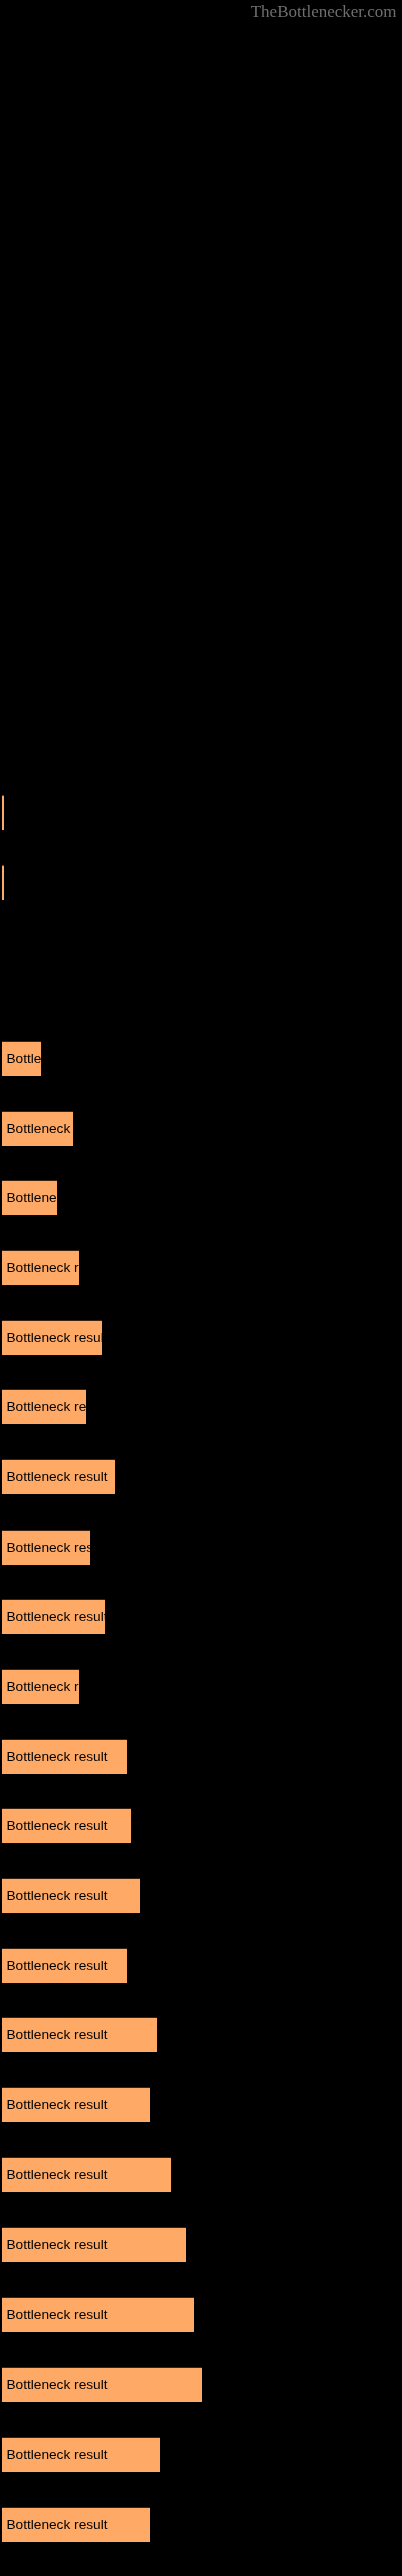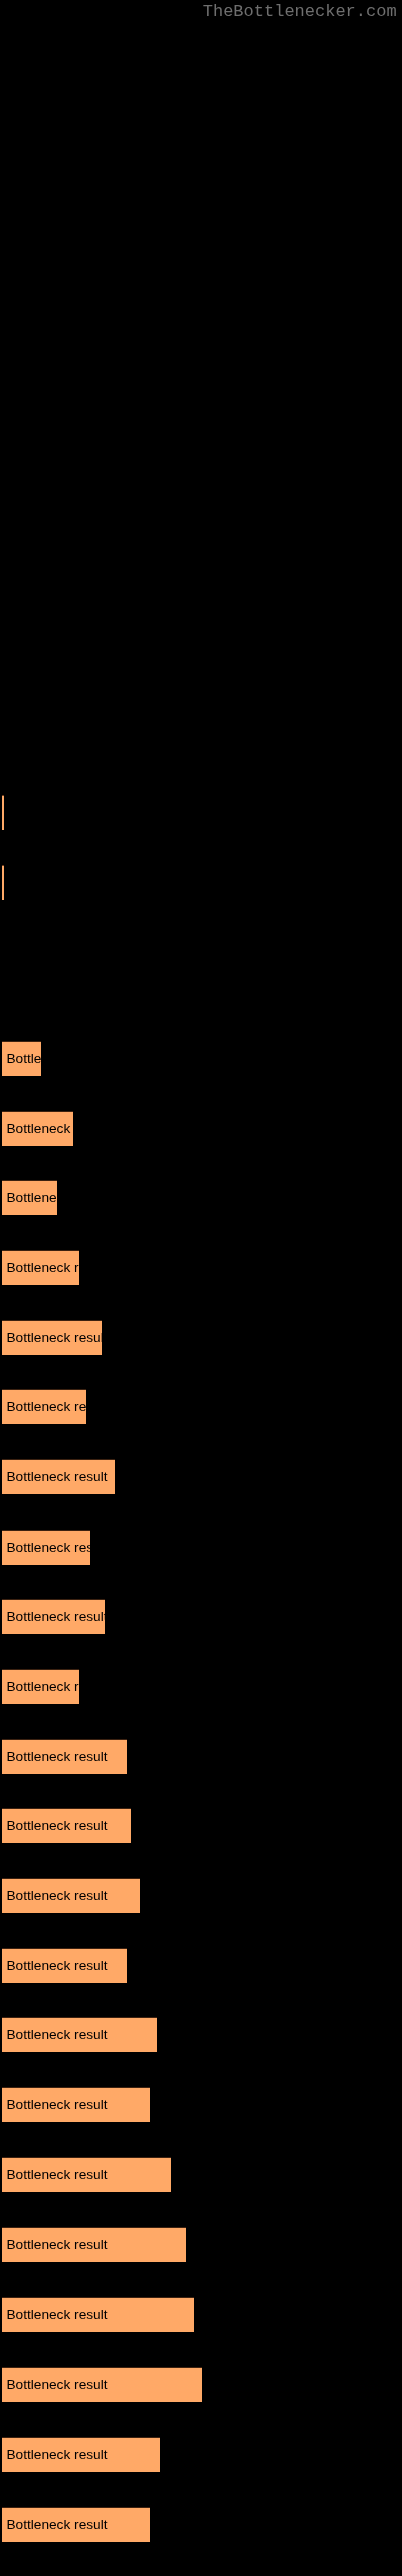--- a/index.html
+++ b/index.html
@@ -28,21 +28,21 @@
   }
   #site-brand {
     position: absolute;
     right: 6.4px;
     top: 1.6px;
     color: #6e6e6e;
     font-size: 17px;
     font-weight: 400;
     letter-spacing: 0px;
     white-space: nowrap;
-    font-family: Liberation Mono, monospace;
+    font-family: Liberation Serif, serif;
   }
 
   
   #chart-area {
     position: absolute;
     left: 0;
     top: 0;
     width: 403px;
     height: 2576px;
   }

